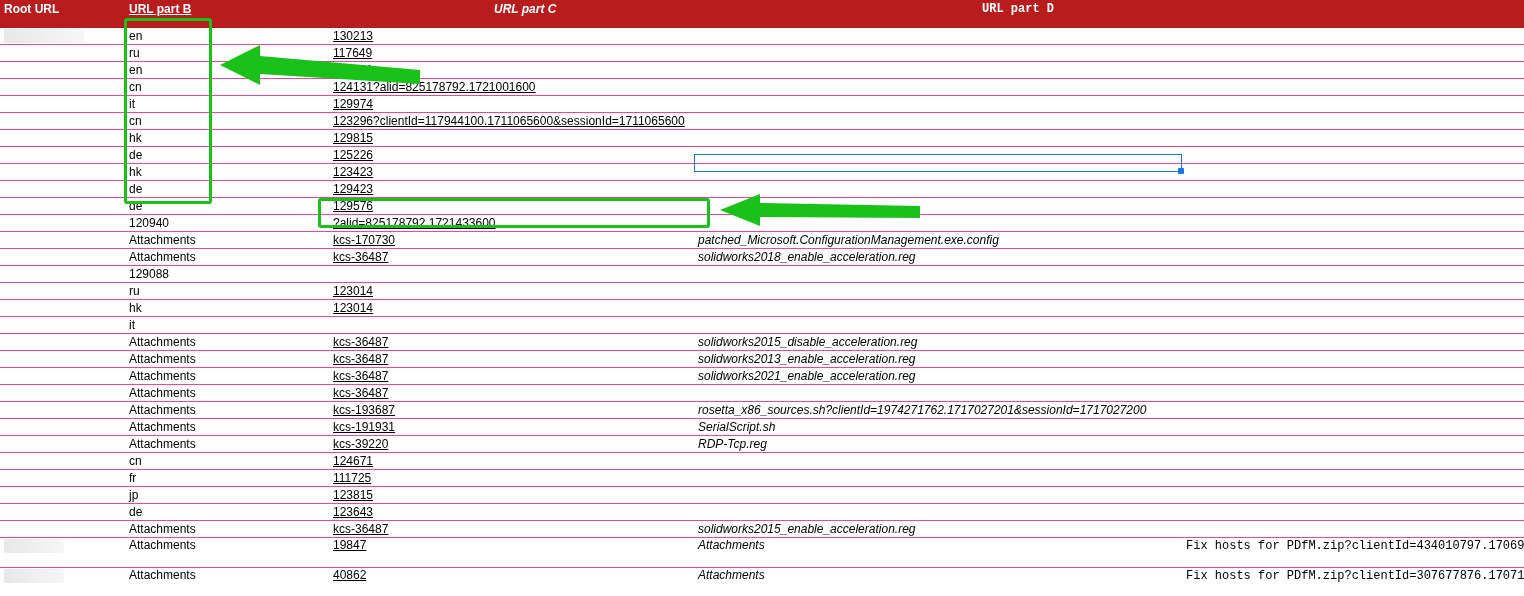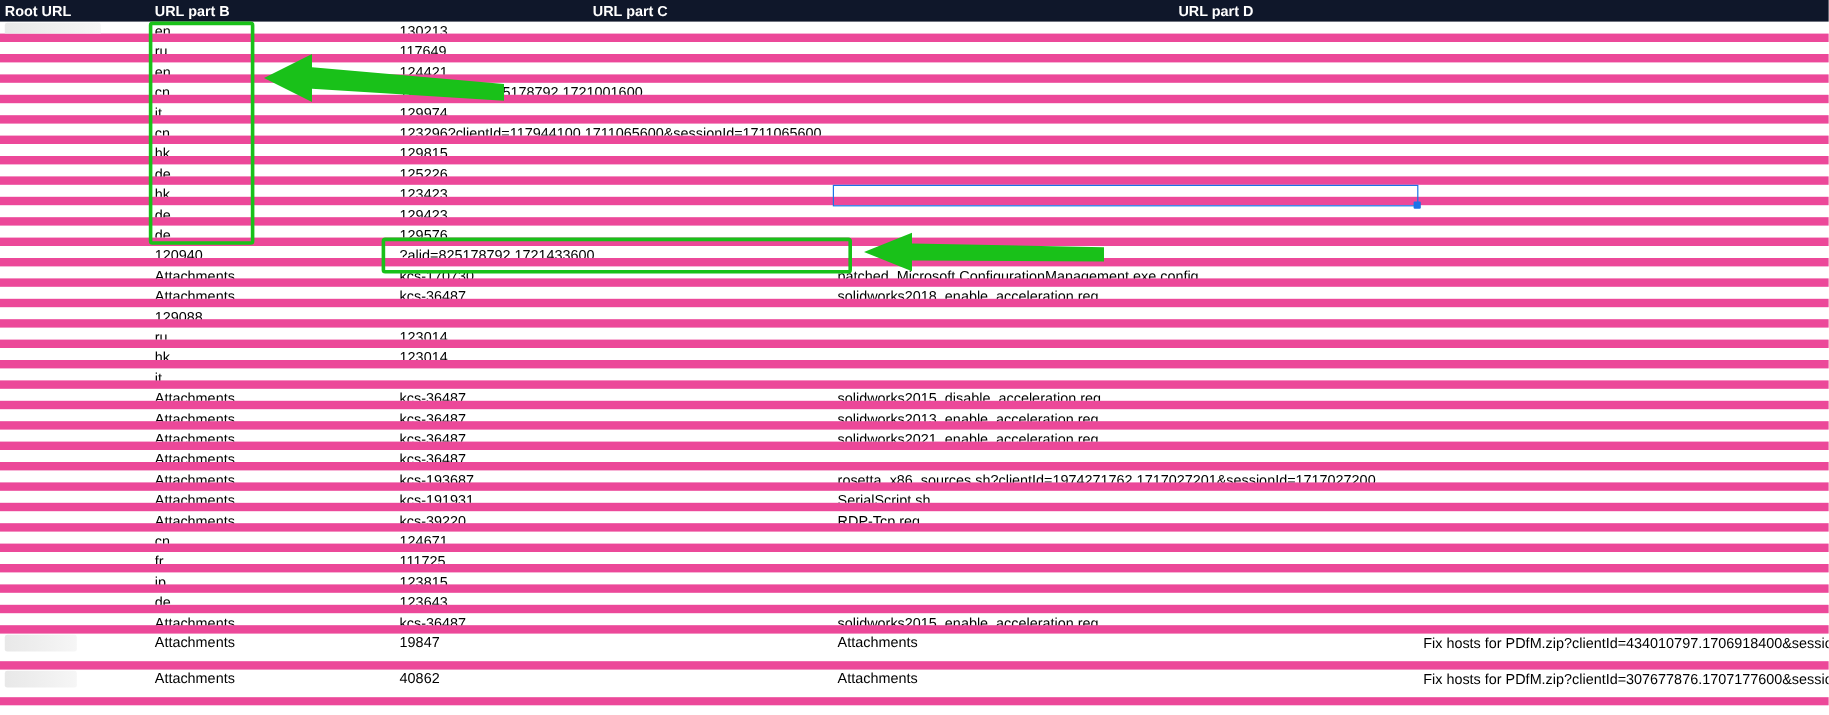--- a/index.html
+++ b/index.html
@@ -6,42 +6,42 @@
   body {
     margin: 0;
     font-family: Arial, Helvetica, sans-serif;
     font-size: 12px;
     background: #fff;
     width: 1524px;
     position: relative;
   }
   .header {
     display: flex;
-    background: #0f172a;
+    background: #b91c1c;
     color: #fff;
     font-weight: bold;
-    height: 18px;
+    height: 28px;
     line-height: 18px;
   }
   .header .col, .row .col {
     overflow: hidden;
     white-space: nowrap;
     padding-left: 4px;
   }
   .col-root { width: 125px; }
   .col-a { width: 204px; }
-  .col-b { width: 365px; }
-  .col-c { width: 488px; }
-  .col-d { width: 342px; }
+  .col-b { width: 365px; text-decoration: underline; }
+  .col-c { width: 488px; font-style: italic; }
+  .col-d { width: 342px; font-family: Liberation Mono, monospace; }
   .rows { }
   .row {
     display: flex;
     height: 17px;
     line-height: 17px;
-    border-bottom: 7px solid #ec4899;
+    border-bottom: 1px solid #ec4899;
   }
   .row.tall { height: 30px; line-height: 15px; }
   .row .col { border-right: 0; }
   .redact {
     display: inline-block;
     width: 80px;
     height: 14px;
     background: linear-gradient(90deg, #e8e8e8, #f6f6f6);
     border-radius: 2px;
     margin-top: 1px;

